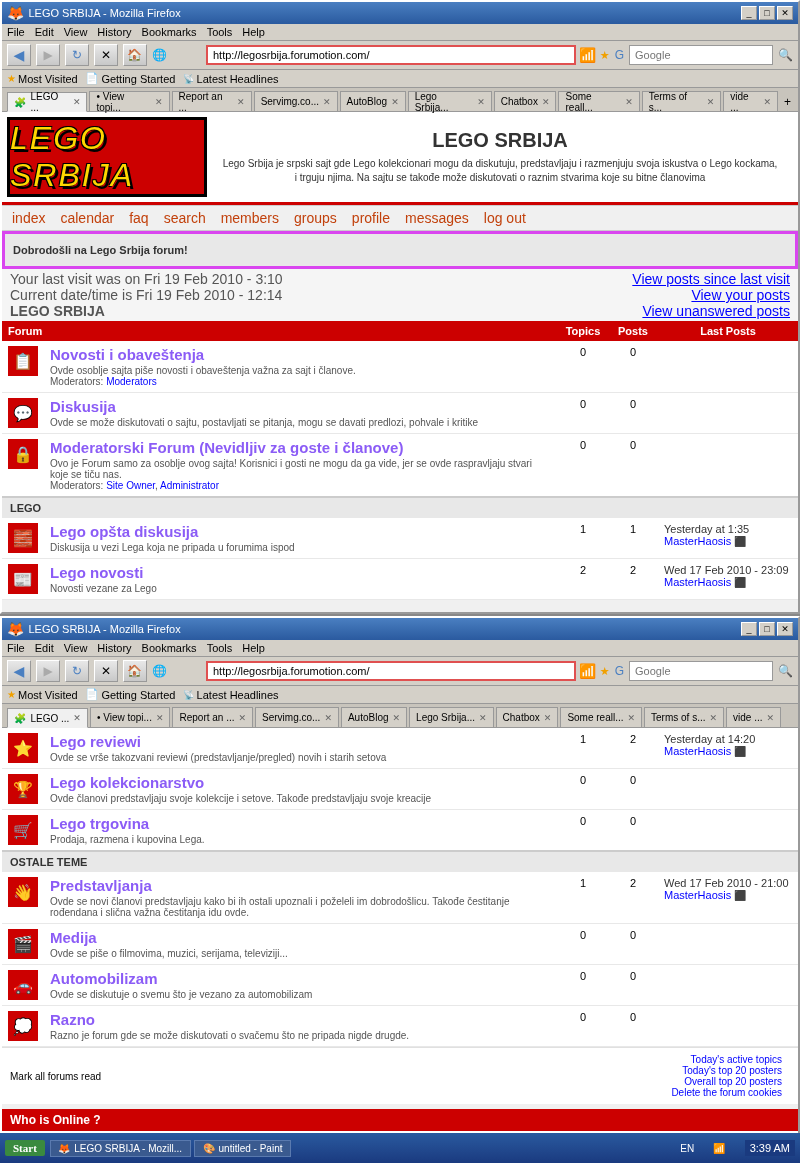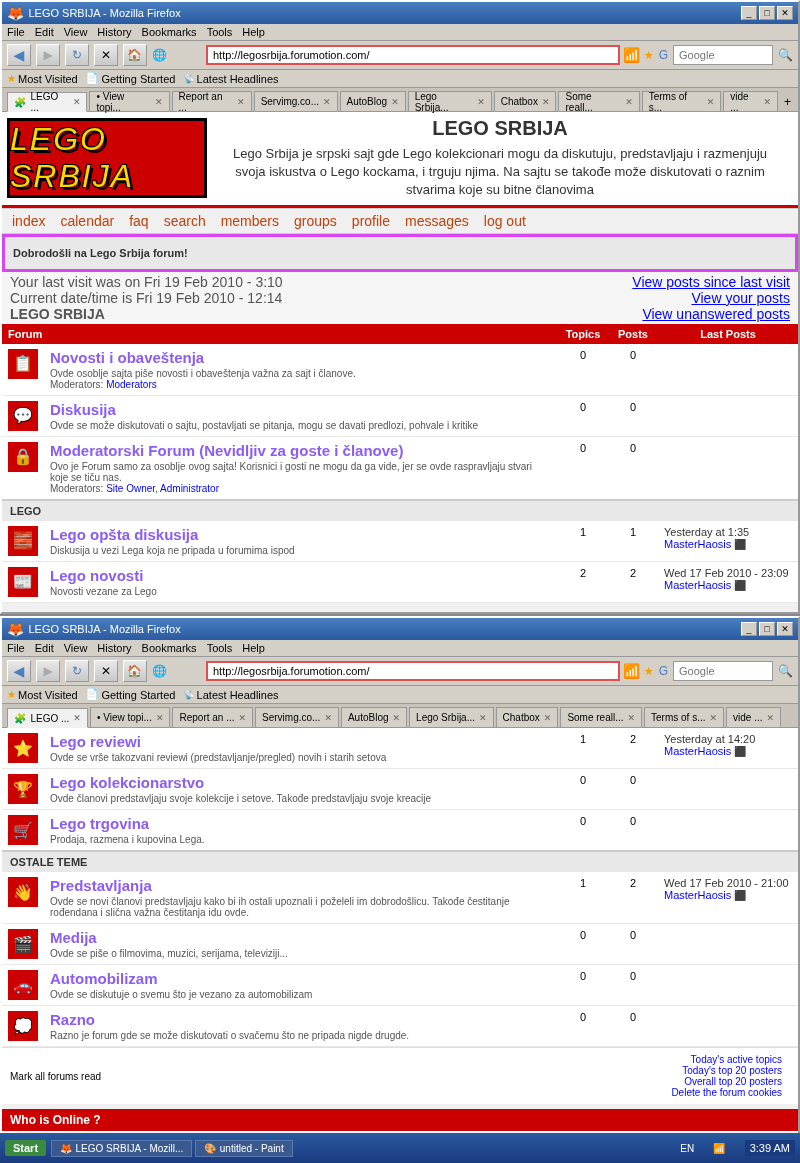--- a/index.html
+++ b/index.html
@@ -64,21 +64,21 @@
     .url-bar {
       flex: 1;
       border: 2px solid #e05050;
       background: white;
       padding: 2px 5px;
       font-size: 11px;
       height: 20px;
       margin-left: 36px;
     }
     .search-bar {
-      width: 100px;
+      width: 144px;
       border: 1px solid #999;
       background: white;
       padding: 2px 5px;
       font-size: 11px;
       height: 20px;
     }
     .bookmarks-bar {
       background: #d4d0c8;
       padding: 2px 5px;
       display: flex; align-items: center; gap: 8px;
@@ -145,21 +145,21 @@
       padding: 0 15px;
       text-align: center;
     }
     .forum-header-title {
       font-size: 20px;
       font-weight: bold;
       color: #333;
       margin-bottom: 5px;
     }
     .forum-header-desc {
-      font-size: 13px;
+      font-size: 10px;
       color: #333;
       line-height: 1.4;
       text-align: center;
     }
 
     
     .forum-nav {
       background: #f0f0f0;
       border-bottom: 1px solid #ccc;
       border-top: 1px solid #ccc;
@@ -282,20 +282,21 @@
       z-index: 1000;
     }
     .taskbar-start {
       background: #3a8a3f;
       color: white;
       font-size: 11px;
       padding: 2px 8px;
       border-radius: 2px;
       cursor: pointer;
       font-weight: bold;
+      font-family: Liberation Serif, serif;
     }
     .taskbar-items { display: flex; gap: 3px; margin-left: 5px; flex: 1; }
     .taskbar-item {
       background: #3a5a8f;
       color: white;
       font-size: 10px;
       padding: 2px 8px;
       border: 1px solid #5a7aaf;
       cursor: pointer;
       display: flex; align-items: center; gap: 3px;

